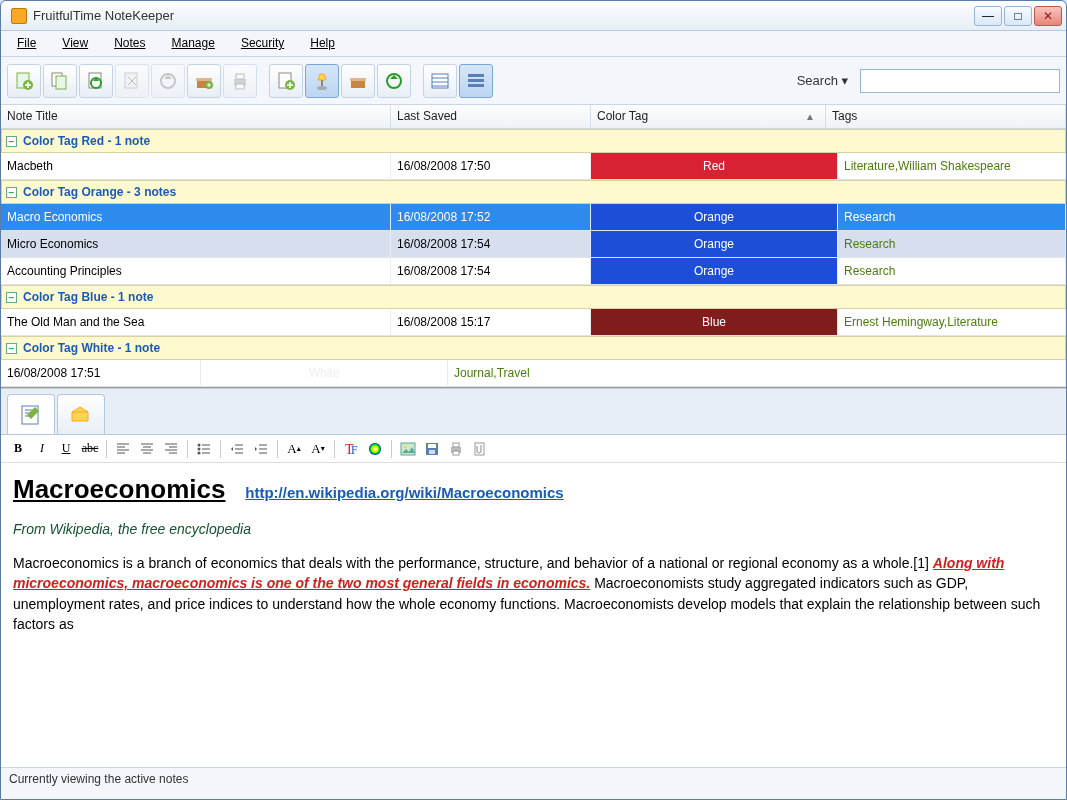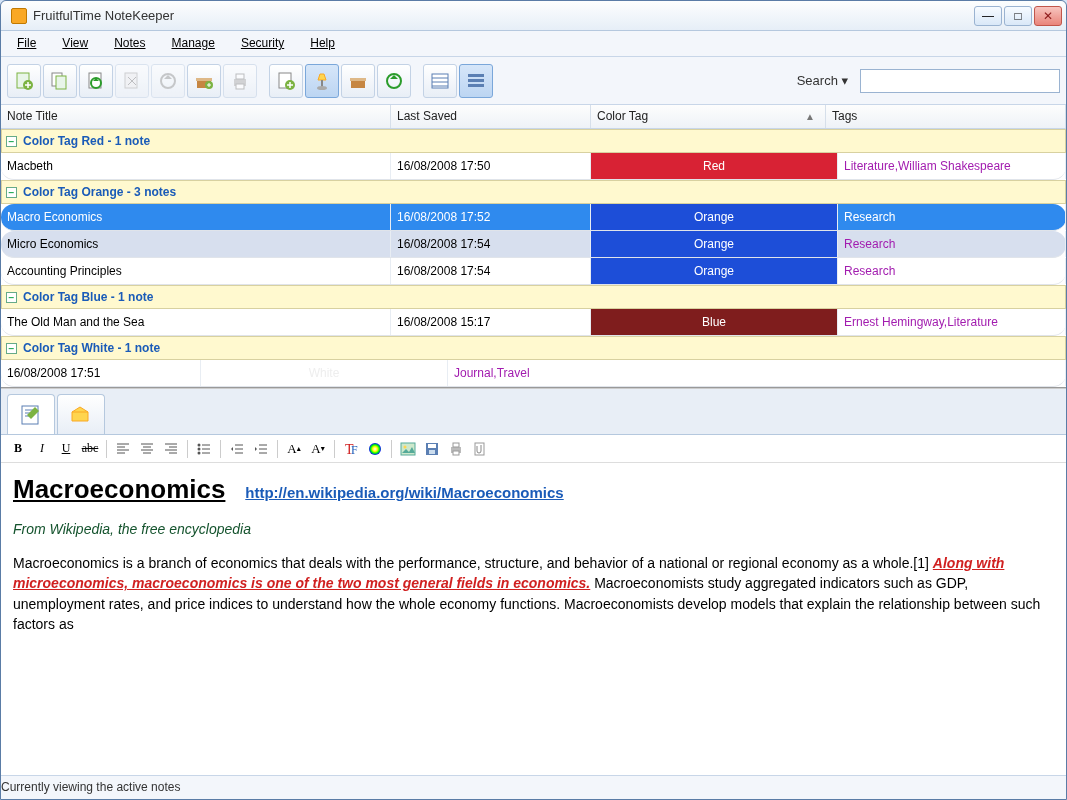--- a/index.html
+++ b/index.html
@@ -24,46 +24,46 @@
 .column-headers { height: 24px; background: linear-gradient(#fdfdfd,#eef2f7); border-bottom: 1px solid #c8d6e8; display: flex; }
 .col { padding: 4px 6px; border-right: 1px solid #d6dfea; font-size: 12px; color: #222; }
 .col.title { width: 390px; }
 .col.saved { width: 200px; }
 .col.color { width: 235px; position: relative; }
 .col.tags { flex: 1; }
 .sort-arrow { position: absolute; right: 10px; top: 6px; color: #777; font-size: 10px; }
 .note-list { flex: 0 0 auto; background: #fff; overflow-y: auto; border-bottom: 1px solid #999; }
 .group-row { background: #fff9cf; border: 1px solid #d8d1a0; height: 24px; display: flex; align-items: center; padding: 0 4px; font-weight: bold; color: #1a5bb8; }
 .group-row .collapse { width: 11px; height: 11px; border: 1px solid #6a8; margin-right: 6px; line-height: 9px; text-align: center; font-size: 10px; color: #2a5; font-weight: bold; background: #fff; cursor: pointer; }
-.note-row { height: 27px; display: flex; align-items: stretch; border-bottom: 1px solid #e0e4ea; border-radius: 13px; }
+.note-row { height: 27px; display: flex; align-items: stretch; border-bottom: 1px solid #e0e4ea; }
 .note-row .cell { padding: 4px 6px; border-right: 1px solid #e8edf3; display: flex; align-items: center; }
 .note-row .cell.title { width: 390px; }
 .note-row .cell.saved { width: 200px; }
 .note-row .cell.color { width: 247px; color: #fff; font-weight: normal; justify-content: center; }
-.note-row .cell.tags { flex: 1; color: #a21caf; }
+.note-row .cell.tags { flex: 1; color: #4d7c0f; }
 .note-row.selected { background: #2f8aee; color: #fff; }
 .note-row.selected .cell.tags { color: #fff; }
 .note-row.alt { background: #d7dfee; }
 .clr-Red { background: #d82234; }
 .clr-Orange { background: #1d4ed8; }
 .clr-Blue { background: #7f1d1d; }
 .clr-White { background: #fff; color: #eee !important; }
 .editor-pane { flex: 1; display: flex; flex-direction: column; background: #f3f6fb; border-top: 1px solid #ccc; min-height: 0; }
 .editor-tabs { height: 46px; display: flex; align-items: flex-end; padding: 4px 6px 0; gap: 2px; border-bottom: 1px solid #b5c8de; background: #e8eef6; }
 .etab { width: 48px; height: 40px; background: linear-gradient(#fff,#e8eef6); border: 1px solid #b5c8de; border-bottom: none; border-radius: 4px 4px 0 0; display: flex; align-items: center; justify-content: center; cursor: pointer; }
 .etab.active { background: #fff; }
 .format-bar { height: 28px; background: #fff; border-bottom: 1px solid #ddd; display: flex; align-items: center; padding: 0 6px; gap: 2px; }
 .fmt-btn { width: 22px; height: 22px; display: flex; align-items: center; justify-content: center; border: 1px solid transparent; cursor: pointer; font-family: Georgia, serif; border-radius: 2px; }
 .fmt-sep { width: 1px; height: 18px; background: #ccc; margin: 0 3px; }
 .editor-content { flex: 1; background: #fff; padding: 8px 12px; overflow-y: scroll; font-size: 14px; line-height: 1.45; min-height: 0; }
 .editor-content h1 { font-size: 26px; font-weight: bold; text-decoration: underline; display: inline-block; margin-right: 16px; }
 .editor-content a.wikilink { color: #1a5bb8; text-decoration: underline; font-weight: bold; font-size: 15px; }
 .editor-content .subtitle { color: #14532d; font-style: italic; margin: 10px 0 14px; font-size: 14px; }
 .editor-content .highlight { color: #d02020; font-weight: bold; font-style: italic; text-decoration: underline; }
-.statusbar { height: 24px; background: #f3f6fb; border-top: 1px solid #c8d6e8; padding: 4px 0; font-size: 12px; color: #333; }
+.statusbar { height: 32px; background: #f3f6fb; border-top: 1px solid #c8d6e8; padding: 4px 8px; font-size: 12px; color: #333; }
 svg { display: block; }
 </style>
 </head>
 <body>
 
 <div class="window">
 
   <div class="titlebar">
     <div class="app-icon"></div>
     <div class="title">FruitfulTime NoteKeeper</div>

